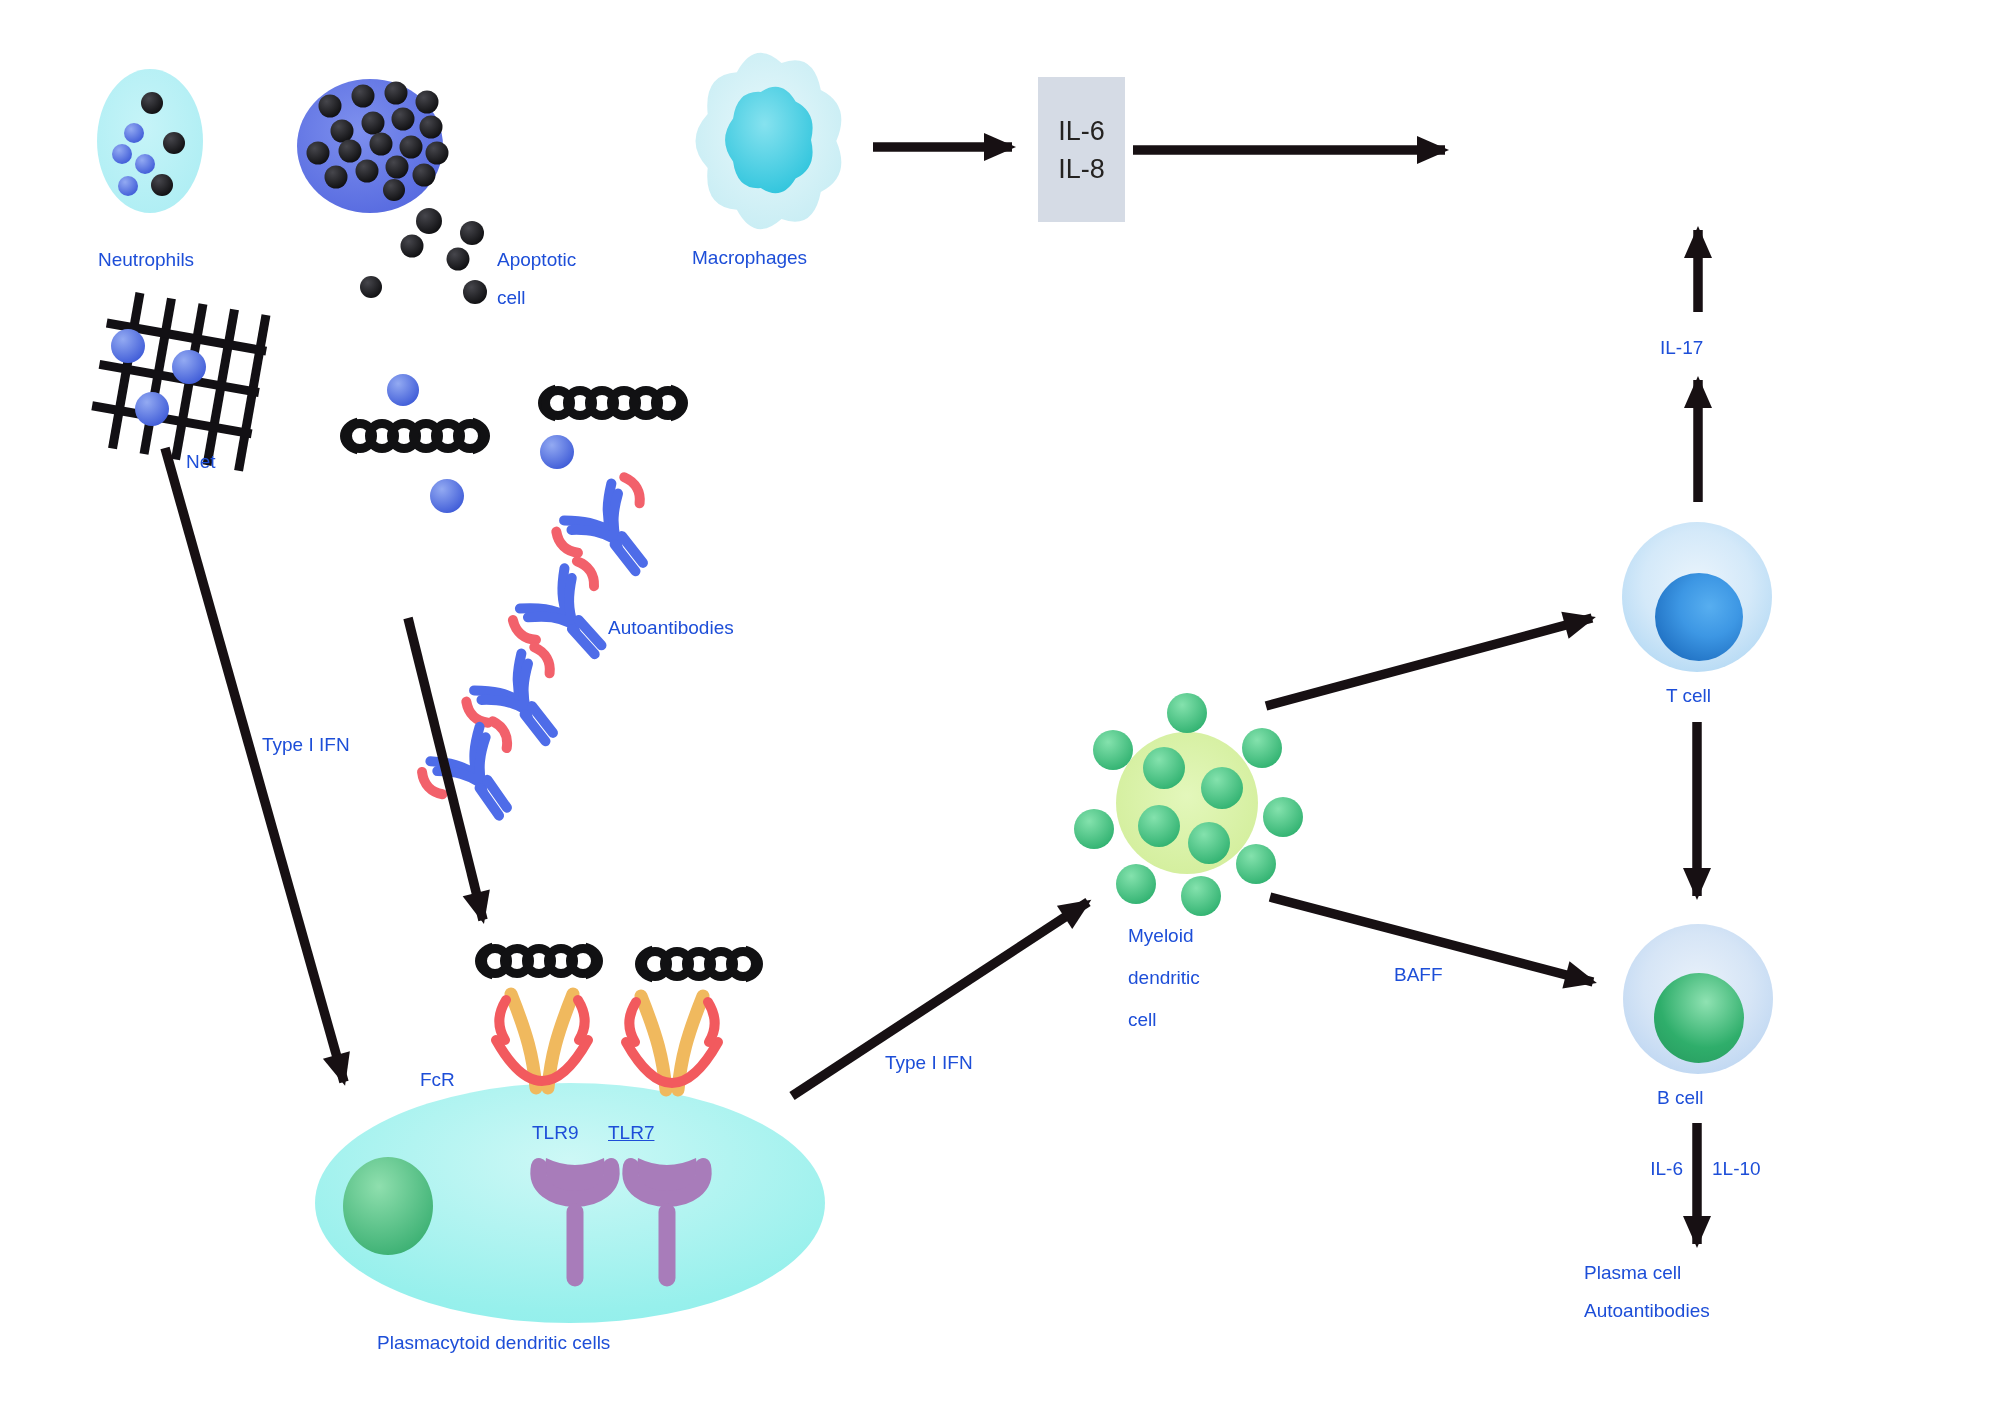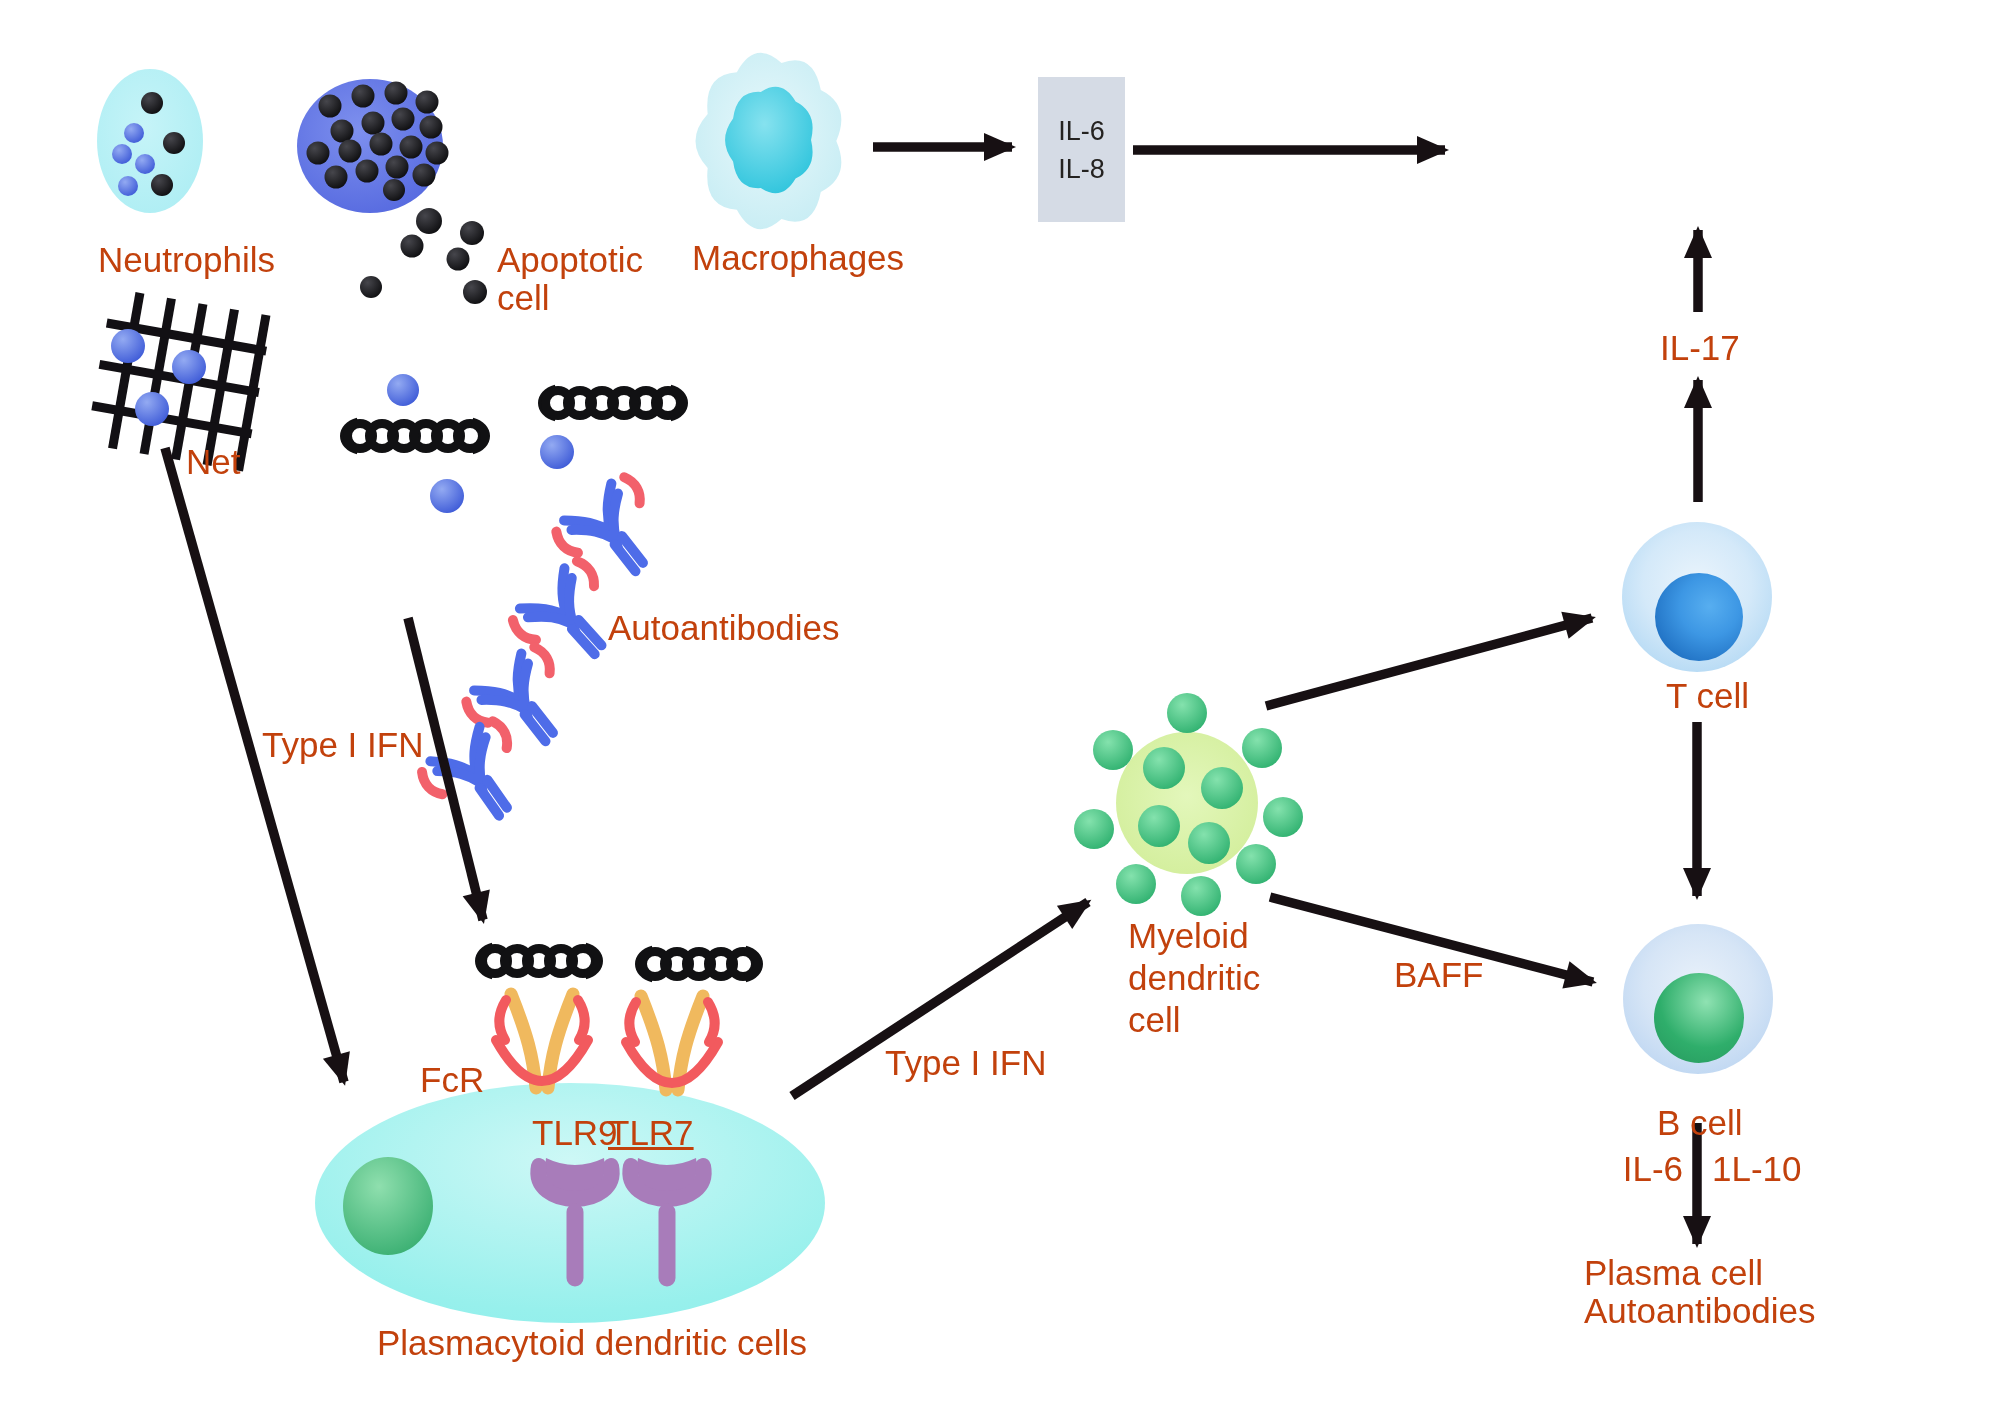--- a/index.html
+++ b/index.html
@@ -2,22 +2,22 @@
 <html><head>
 <meta charset="utf-8">
 <style>
   html,body{margin:0;padding:0;background:#ffffff;}
   .stage{
     position:relative;width:2000px;height:1423px;background:#ffffff;
     font-family:"Liberation Sans",sans-serif;color:#1f1d1e;overflow:hidden;
   }
   svg.gfx{position:absolute;left:0;top:0;}
   .lbl{
-    position:absolute;font-size:35px;line-height:37px;white-space:pre-line;
-    color:#c2410c;
+    position:absolute;font-size:19px;line-height:37px;white-space:pre-line;
+    color:#1d4ed8;
   }
   .lbl.lh38{line-height:38px;}
   .lbl.lh42{line-height:42px;}
   .box{
     position:absolute;display:flex;align-items:center;font-size:27px;
     line-height:37px;white-space:pre-line;box-sizing:border-box;color:#242220;
   }
   #box-cytokines{
     left:1038px;top:77px;width:87px;height:145px;background:#d5dbe5;
     justify-content:center;text-align:center;line-height:38px;
@@ -322,19 +322,19 @@
 <div class="lbl" style="left:532px;top:1114px;">TLR9</div>
 <div class="lbl" style="left:608px;top:1114px;text-decoration:underline;">TLR7</div>
 <div class="lbl" style="left:377px;top:1324px;">Plasmacytoid dendritic cells</div>
 <div class="lbl" style="left:885px;top:1044px;">Type I IFN</div>
 <div class="lbl lh42" style="left:1128px;top:915px;">Myeloid
 dendritic
 cell</div>
 <div class="lbl" style="left:1394px;top:956px;">BAFF</div>
 <div class="lbl" style="left:1658px;top:677px;margin-left:8px;">T cell</div>
 <div class="lbl" style="left:1660px;top:329px;">IL-17</div>
-<div class="lbl" style="left:1657px;top:1104px;">B cell</div>
+<div class="lbl" style="left:1657px;top:1079px;">B cell</div>
 <div id="lbl-il6-b" class="lbl" style="left:1598px;top:1150px;">IL-6</div>
 <div class="lbl" style="left:1712px;top:1150px;">1L-10</div>
 <div class="lbl lh38" style="left:1584px;top:1254px;">Plasma cell
 Autoantibodies</div>
 
 </div>
 
 </body></html>

